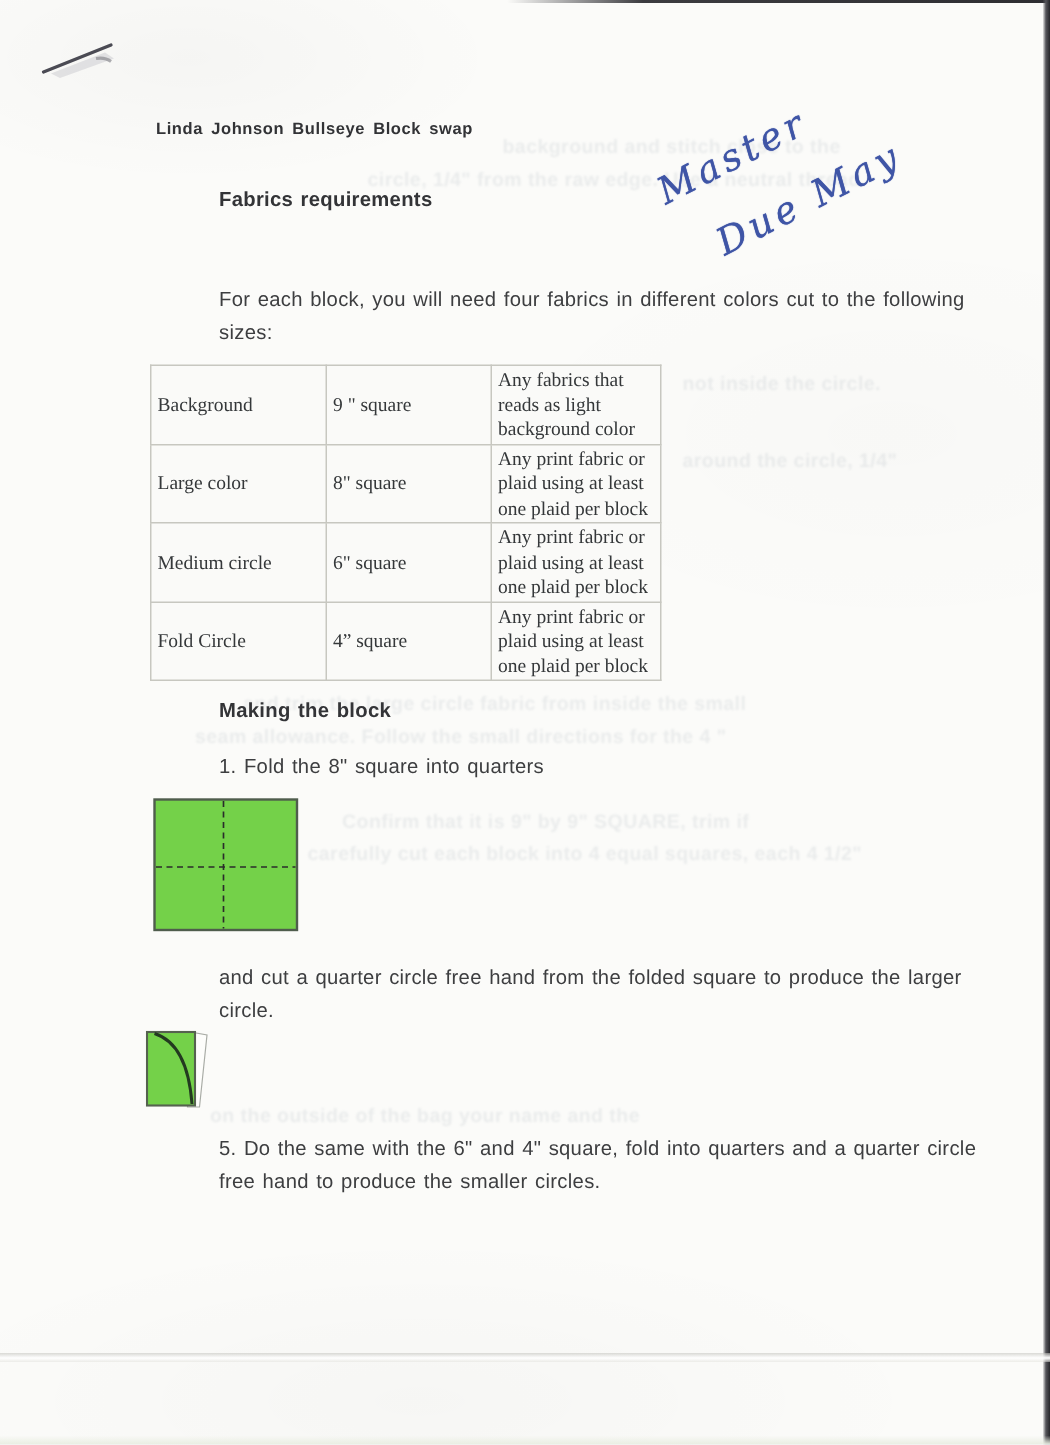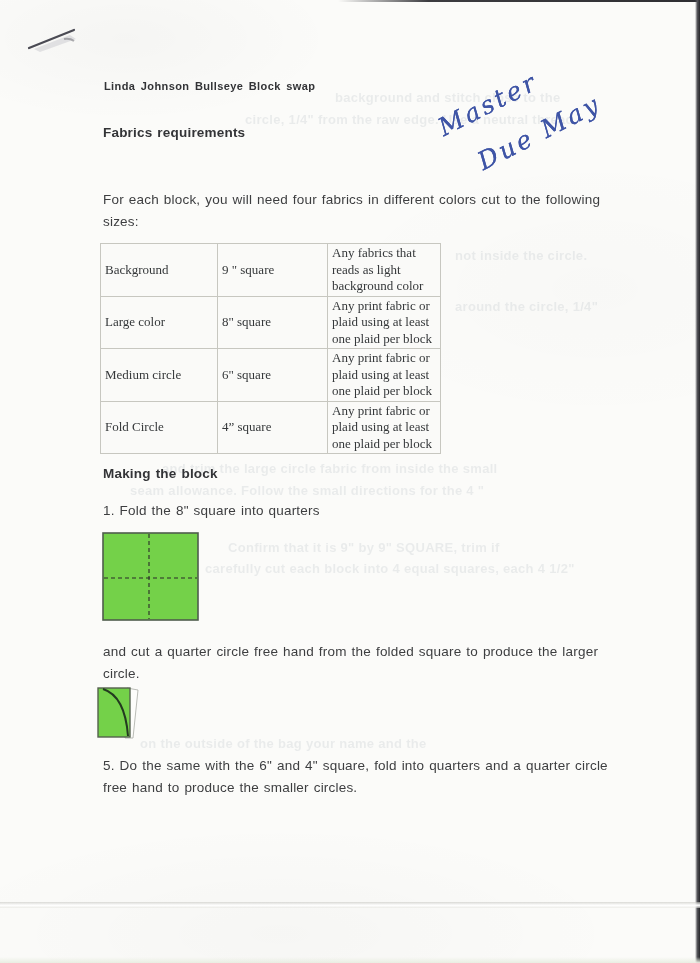--- a/index.html
+++ b/index.html
@@ -11,21 +11,21 @@
           radial-gradient(ellipse 400px 200px at 85% 30%, rgba(0,0,0,0.012), transparent 70%),
           radial-gradient(ellipse 500px 160px at 40% 97%, rgba(0,0,0,0.02), transparent 70%);}
   .abs{position:absolute;}
   
   #edge-top{left:338px;top:0;width:362px;height:2px;background:linear-gradient(to right, rgba(60,60,60,0), #3c3c40 25%, #2e2e32);}
   #edge-right{right:0;top:0;width:5px;height:963px;background:linear-gradient(to left,#26262a,#55555a 55%,rgba(120,120,120,0));}
   #page-bottom-seam{left:0;top:902px;width:700px;height:6px;
       background:linear-gradient(to bottom, rgba(190,190,184,0.55), #ffffff 55%, rgba(222,222,216,0.5));}
   #bottom-tint{left:0;bottom:0;width:700px;height:6px;background:linear-gradient(to bottom,rgba(238,242,230,0),#e9eee2);}
   
-  .txt{color:#3d3e40;font-size:13.5px;line-height:22px;letter-spacing:0.2px;word-spacing:1px;}
+  .txt{color:#3d3e40;font-size:13.5px;line-height:22px;letter-spacing:0.2px;word-spacing:1px;margin-left:43px;}
   .bold{font-weight:bold;color:#333437;}
   #title{left:104px;top:80px;font-size:11px;font-weight:bold;color:#323336;letter-spacing:0.4px;word-spacing:2px;}
   #fabrics-heading{left:103px;top:122px;}
   #intro-1{left:103px;top:155px;width:540px;}
   #intro-2{left:103px;top:189px;width:512px;}
   #making-heading{left:103px;top:463px;}
   #step-1{left:103px;top:500px;width:520px;}
   #after-square{left:103px;top:641px;width:512px;}
   #step-2{left:103px;top:755px;width:518px;}
   

